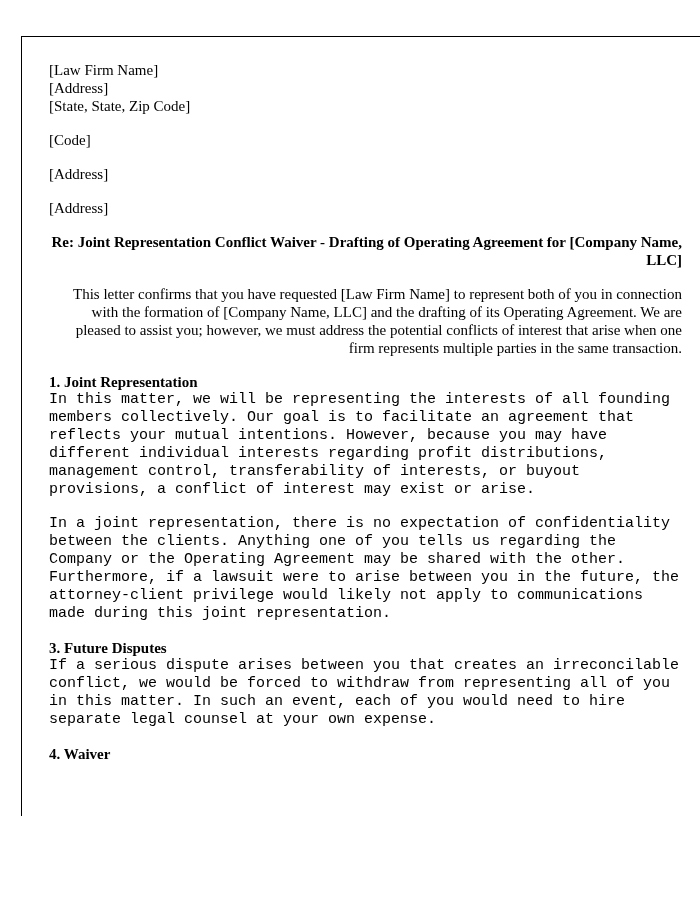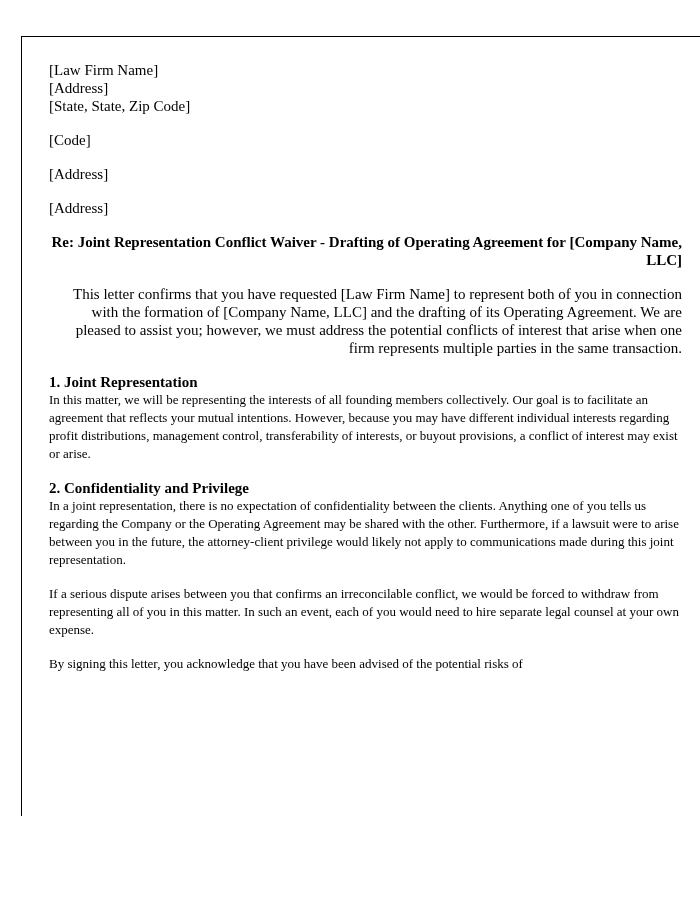--- a/index.html
+++ b/index.html
@@ -54,23 +54,24 @@
   .section {
     margin: 0 0 16px 0;
   }
   .section .heading {
     font-size: 15px;
     line-height: 18px;
     font-weight: bold;
     margin: 0;
   }
   .section .body {
-    font-size: 13px;
+    font-size: 15px;
     line-height: 18px;
     margin: 0;
+    font-family: Liberation Mono, monospace;
   }
 </style>
 </head>
 <body>
 
 <div class="canvas">
   <div class="page">
 
     <div class="block">
       <div class="line">[Law Firm Name]</div>
@@ -94,26 +95,26 @@
 
 
     <p class="para">This letter confirms that you have requested [Law Firm Name] to represent both of you in connection with the formation of [Company Name, LLC] and the drafting of its Operating Agreement. We are pleased to assist you; however, we must address the potential conflicts of interest that arise when one firm represents multiple parties in the same transaction.</p>
 
     <div class="section">
       <p class="heading">1. Joint Representation</p>
       <p class="body">In this matter, we will be representing the interests of all founding members collectively. Our goal is to facilitate an agreement that reflects your mutual intentions. However, because you may have different individual interests regarding profit distributions, management control, transferability of interests, or buyout provisions, a conflict of interest may exist or arise.</p>
     </div>
 
     <div class="section">
-      <p class="heading">2. Confidentiality and Privilege</p>
       <p class="body">In a joint representation, there is no expectation of confidentiality between the clients. Anything one of you tells us regarding the Company or the Operating Agreement may be shared with the other. Furthermore, if a lawsuit were to arise between you in the future, the attorney-client privilege would likely not apply to communications made during this joint representation.</p>
     </div>
 
     <div class="section">
-      <p class="body">If a serious dispute arises between you that confirms an irreconcilable conflict, we would be forced to withdraw from representing all of you in this matter. In such an event, each of you would need to hire separate legal counsel at your own expense.</p>
+      <p class="heading">3. Future Disputes</p>
+      <p class="body">If a serious dispute arises between you that creates an irreconcilable conflict, we would be forced to withdraw from representing all of you in this matter. In such an event, each of you would need to hire separate legal counsel at your own expense.</p>
     </div>
 
     <div class="section">
-      <p class="body">By signing this letter, you acknowledge that you have been advised of the potential risks of</p>
+      <p class="heading">4. Waiver</p>
     </div>
 
   </div>
 </div>
 
 </body></html>

